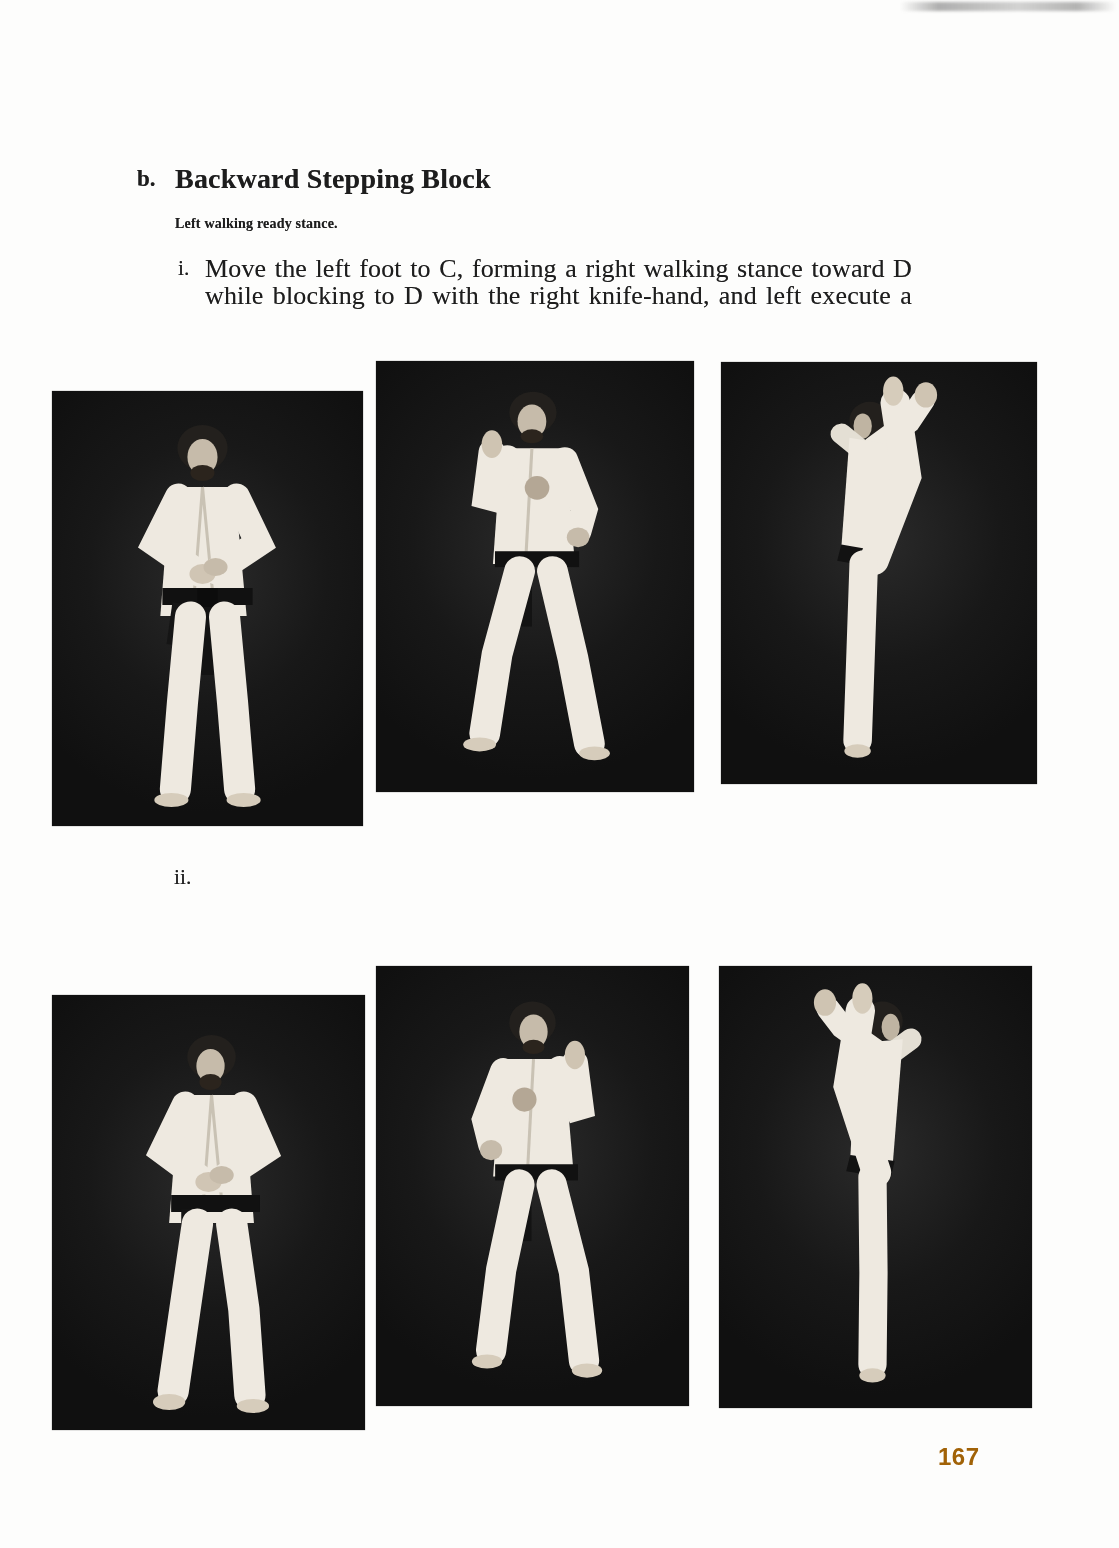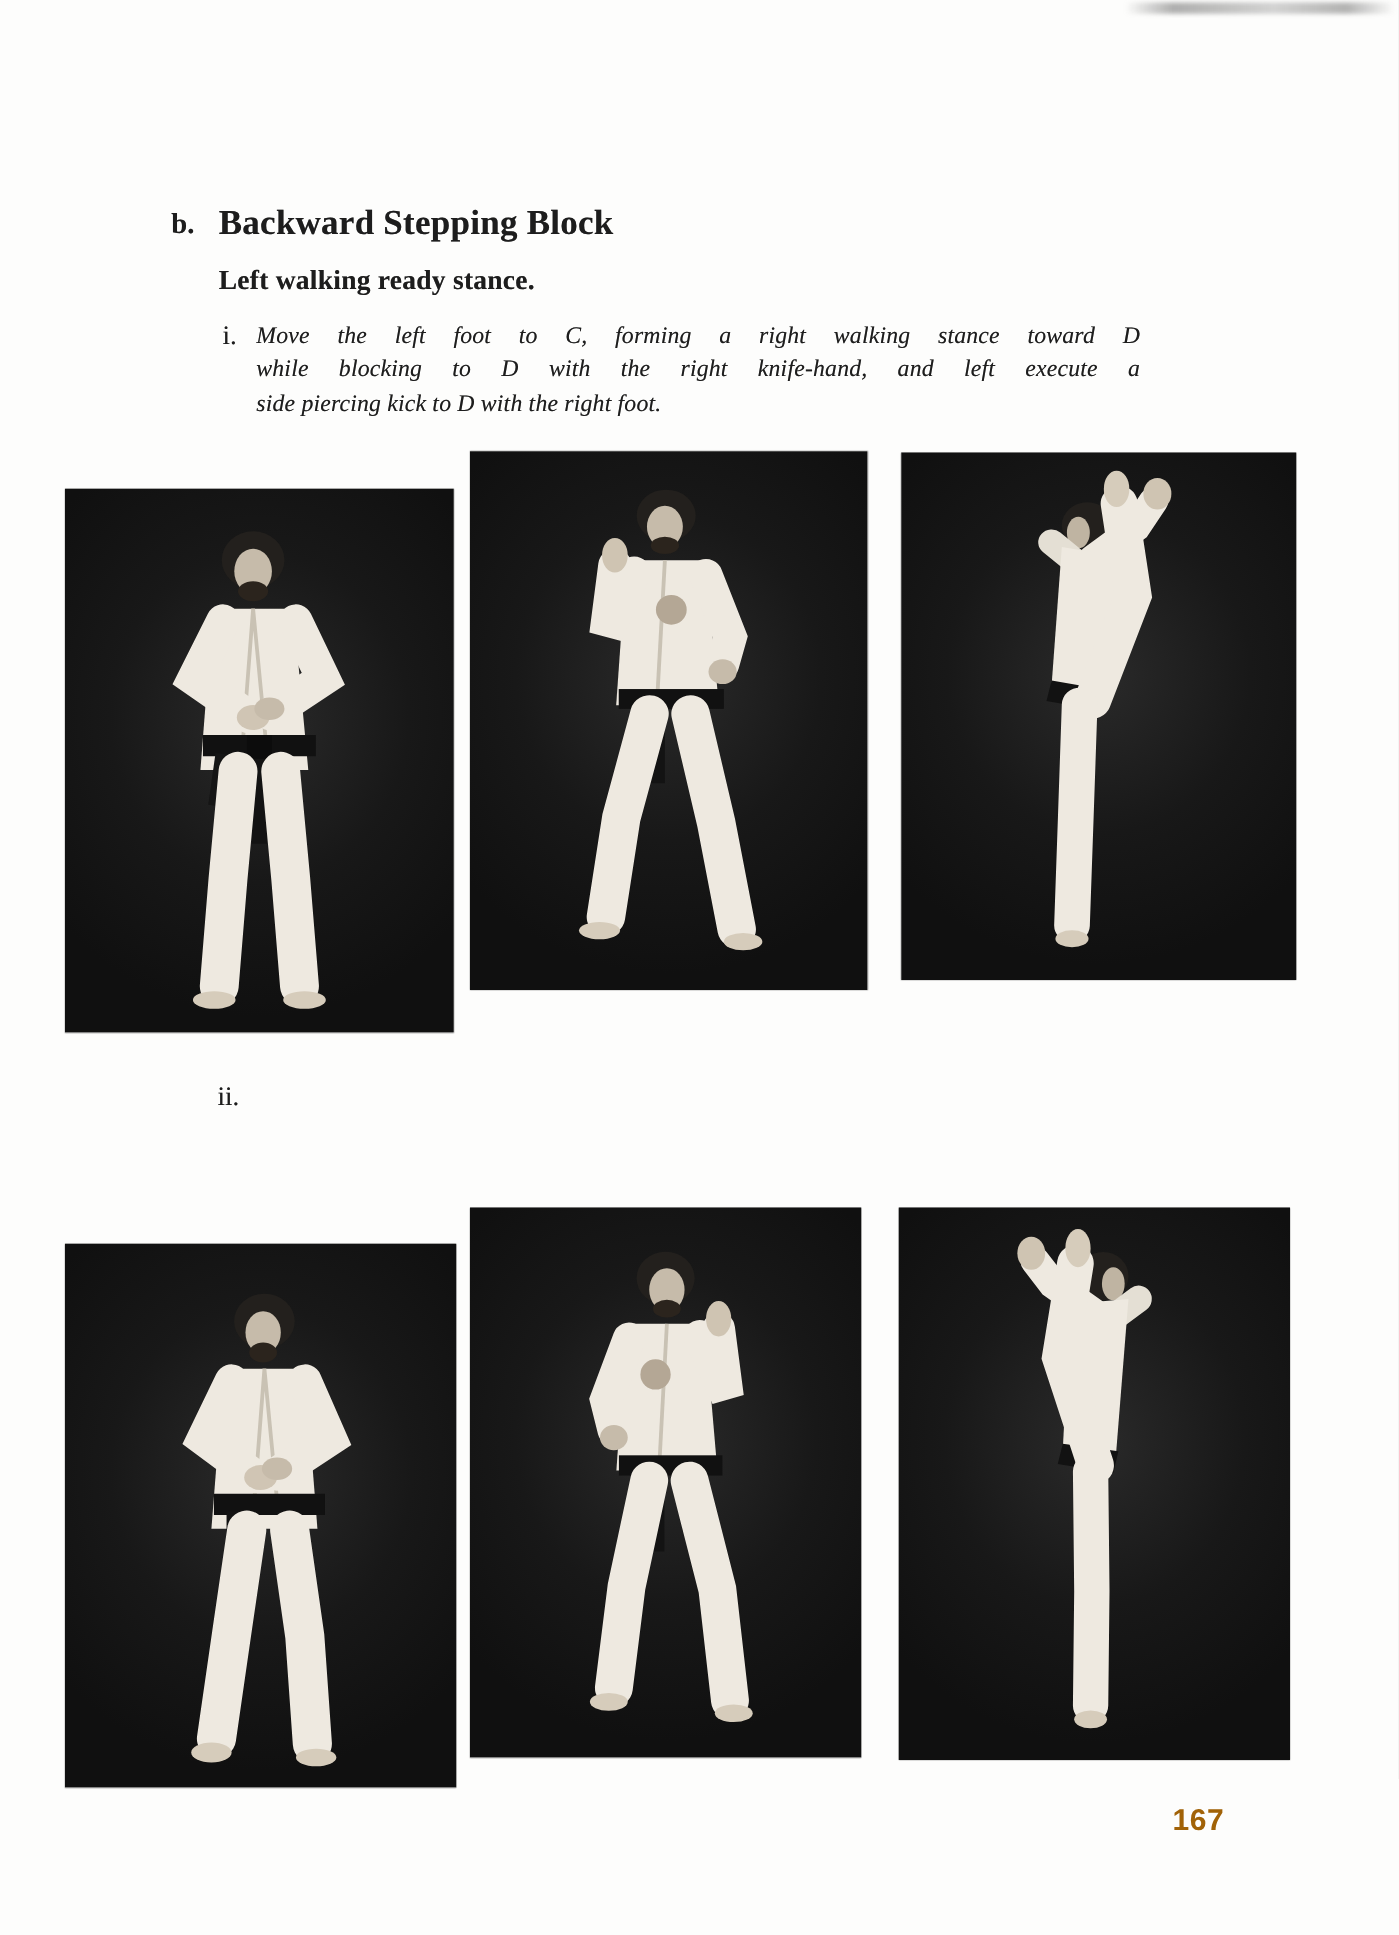--- a/index.html
+++ b/index.html
@@ -23,37 +23,36 @@
     text-shadow:0 0 .5px rgba(0,0,0,.5);
   }
   .sec-title{
     position:absolute;left:175px;top:165px;
     font-weight:bold;font-size:28px;line-height:27px;
     letter-spacing:.2px;
     text-shadow:0 0 .5px rgba(0,0,0,.5);
   }
   .sec-subtitle{
     position:absolute;left:175px;top:211px;
-    font-weight:bold;font-size:22px;line-height:26px;
+    font-weight:bold;font-size:14px;line-height:26px;
     letter-spacing:.2px;
     text-shadow:0 0 .5px rgba(0,0,0,.5);
   }
   .step-marker{
     position:absolute;
     font-size:21.5px;line-height:27.4px;
     text-shadow:0 0 .4px rgba(0,0,0,.45);
   }
   #step1-marker{left:178px;top:255px;}
   #step2-marker{left:174px;top:864px;}
   .step-lines{
     position:absolute;width:707px;
-    font-size:19px;line-height:27.4px;
+    font-size:26px;line-height:27.4px;
     letter-spacing:.15px;
     text-shadow:0 0 .4px rgba(0,0,0,.45);
-    font-style:italic;
   }
   #step1-lines{left:205px;top:255px;}
   #step2-lines{left:205px;top:864px;}
   .tline{text-align:justify;}
   .tline.just{text-align-last:justify;}
   .photo{
     position:absolute;
     background:radial-gradient(ellipse 70% 55% at 50% 42%,#2a2a2a 0%,#181818 55%,#101010 100%);
     box-shadow:0 0 1px rgba(0,0,0,.6);
   }
@@ -78,21 +77,20 @@
   <div class="scan-streak"></div>
 
   <div class="sec-marker">b.</div>
   <div class="sec-title">Backward Stepping Block</div>
   <div class="sec-subtitle">Left walking ready stance.</div>
 
   <div class="step-marker" id="step1-marker">i.</div>
   <div class="step-lines" id="step1-lines">
     <div class="tline just">Move the left foot to C, forming a right walking stance toward D</div>
     <div class="tline just">while blocking to D with the right knife-hand, and left execute a</div>
-    <div class="tline">side piercing kick to D with the right foot.</div>
   </div>
 
   <div class="photo" id="photo-1" aria-label="Practitioner in white dobok standing with hands crossed low in front of body, left walking ready stance">
     <svg viewBox="0 0 310 435" preserveAspectRatio="none">
       <ellipse cx="150" cy="57" rx="25" ry="23" fill="#23201d"></ellipse>
       <ellipse cx="150" cy="66" rx="15" ry="18" fill="#c6bbaa"></ellipse>
       <ellipse cx="150" cy="82" rx="12" ry="8" fill="#2b241d"></ellipse>
       <path d="M118 96 L182 96 L194 225 L108 225 Z" fill="#eee9e0"></path>
       <path d="M150 96 L142 200 M150 96 L160 200" stroke="#c9c2b4" stroke-width="3" fill="none"></path>
       <path d="M126 106 L103 152 L146 182" stroke="#eee9e0" stroke-width="27" stroke-linecap="round" fill="none"></path>

